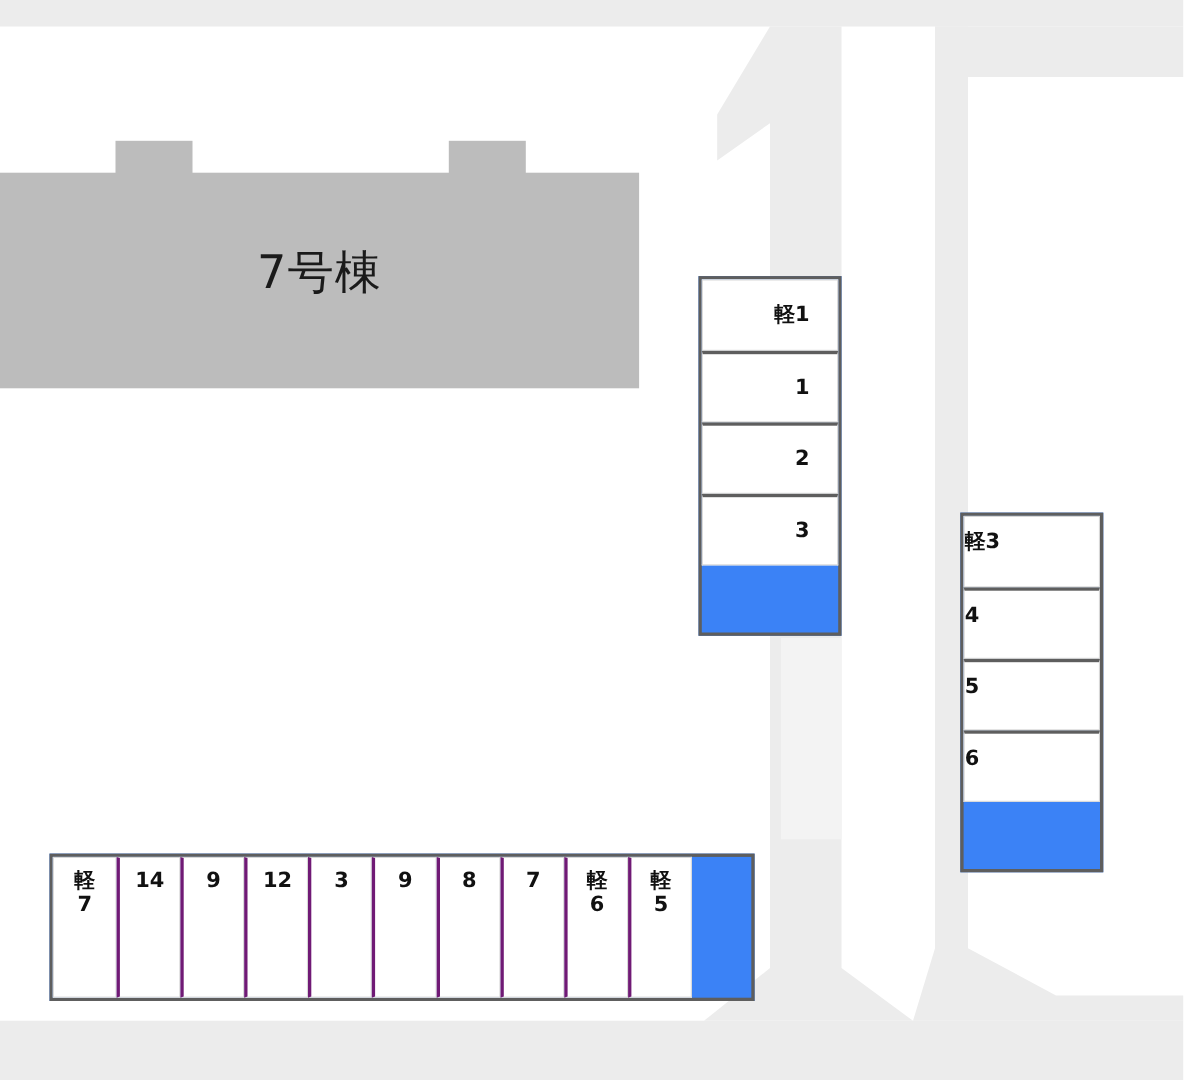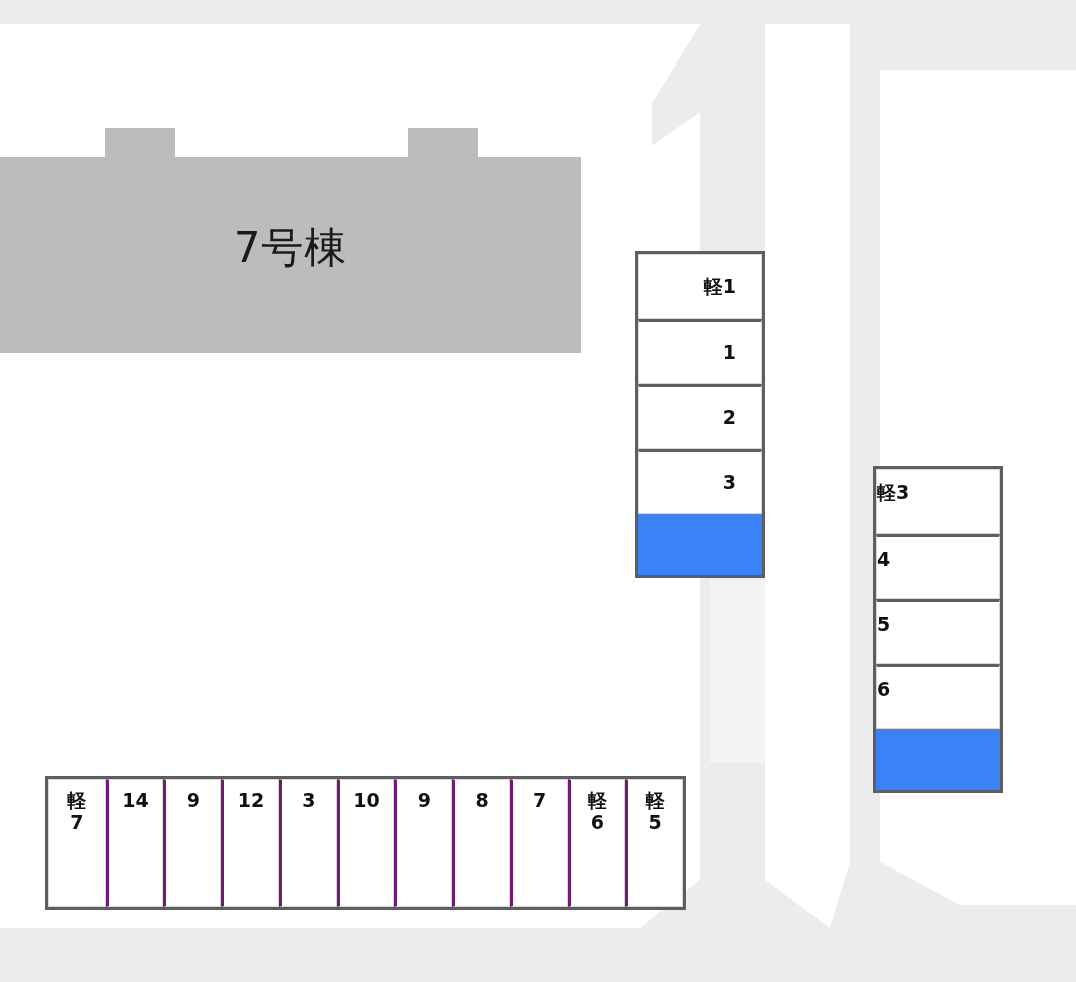--- a/index.html
+++ b/index.html
@@ -195,23 +195,20 @@
     <div class="park-cell">
       <span class="cell-text">9</span>
     </div>
     <div class="park-cell">
       <span class="cell-text">12</span>
     </div>
     <div class="park-cell">
       <span class="cell-text">3</span>
     </div>
     <div class="park-cell">
-      <span class="cell-text">10</span>
-    </div>
-    <div class="park-cell">
       <span class="cell-text">9</span>
     </div>
     <div class="park-cell">
       <span class="cell-text">8</span>
     </div>
     <div class="park-cell">
       <span class="cell-text">7</span>
     </div>
     <div class="park-cell">
       <span class="cell-text">軽

